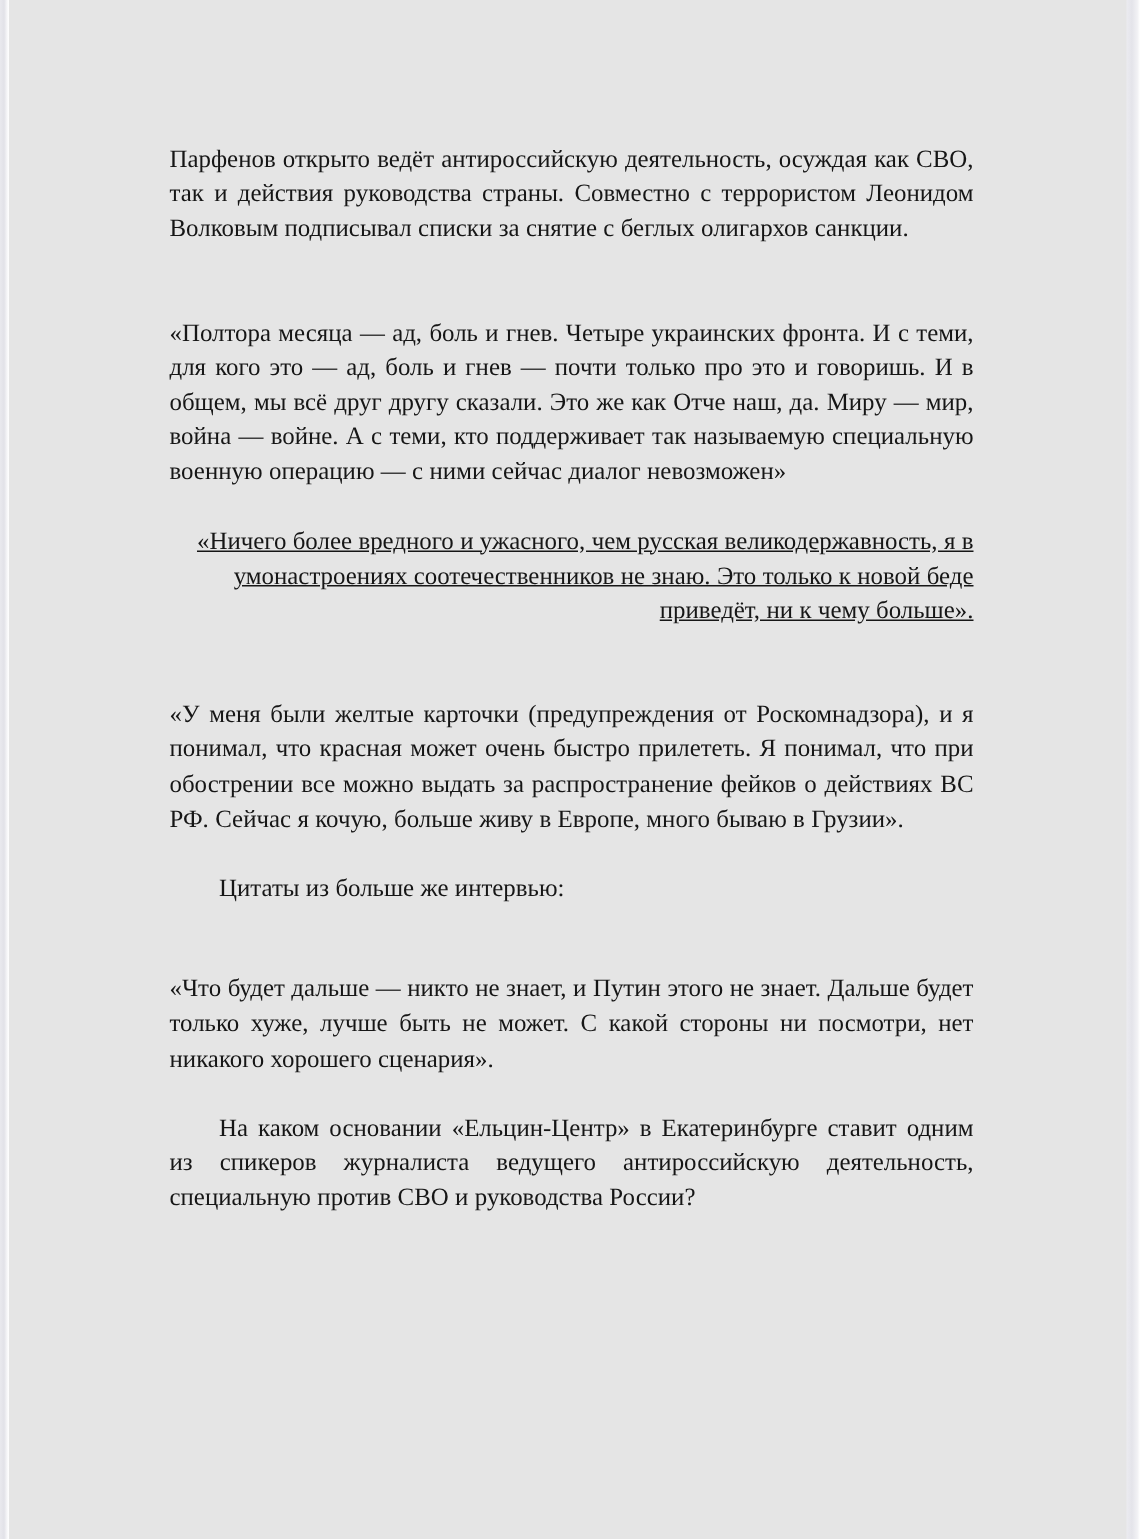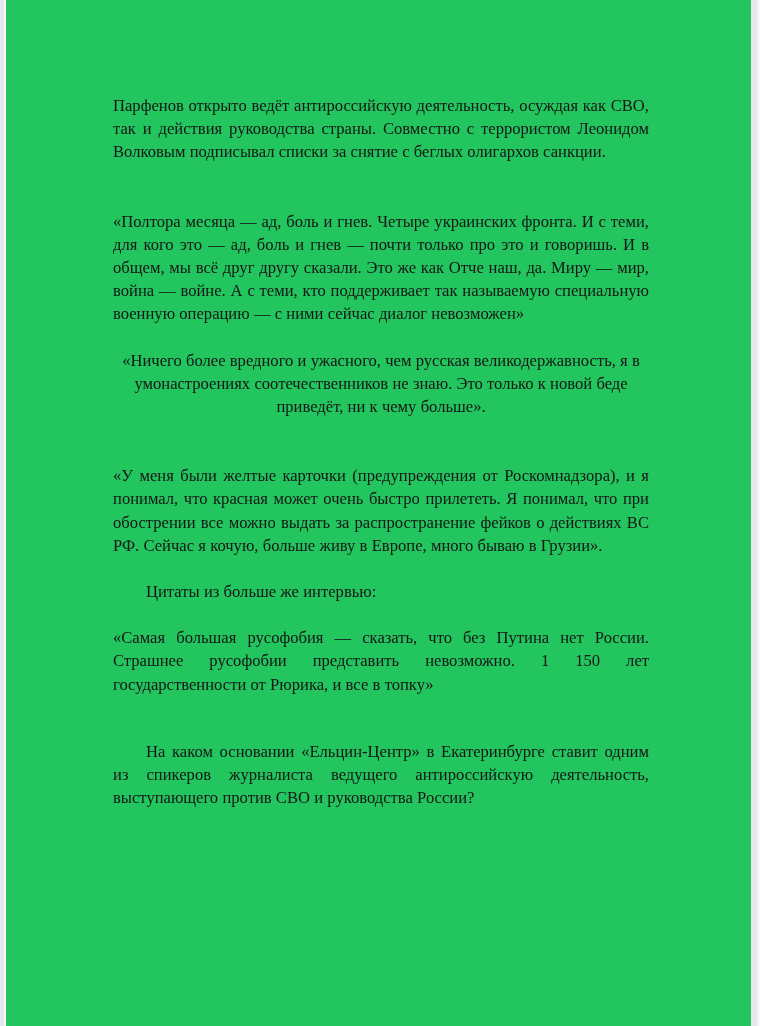--- a/index.html
+++ b/index.html
@@ -14,21 +14,21 @@
     font-family: "Liberation Serif", "DejaVu Serif", serif;
     -webkit-font-smoothing: antialiased;
     overflow: hidden;
   }
 
   
   .page-wrap {
     position: relative;
     width: 760px;
     height: 1026px;
-    background: #22c55e;
+    background: #e5e5e5;
     box-sizing: border-box;
   }
 
   
   .page-edge {
     position: absolute;
     top: 0;
     height: 100%;
     pointer-events: none;
   }
@@ -58,21 +58,22 @@
     line-height: 23.2px;
     text-align: justify;
     text-justify: inter-word;
     hyphens: none;
     word-spacing: 0.1px;
   }
   .para.indent {
     text-indent: 33px;
   }
   .para.left {
-    text-align: center;
+    text-align: right;
+    text-decoration: underline;
   }
 
   
   .gap-lg { height: 23px; }
   .gap-md { height: 21px; }
 </style>
 </head>
 <body>
 
 <div class="page-wrap">
@@ -102,23 +103,23 @@
     <div class="gap-lg"></div>
 
     <p class="para">«У меня были желтые карточки (предупреждения от Роскомнадзора), и я понимал, что красная может очень быстро прилететь. Я понимал, что при обострении все можно выдать за распространение фейков о действиях ВС РФ. Сейчас я кочую, больше живу в Европе, много бываю в Грузии».</p>
 
     <div class="gap-lg"></div>
 
     <p class="para indent">Цитаты из больше же интервью:</p>
 
     <div class="gap-lg"></div>
 
-    <p class="para">«Самая большая русофобия — сказать, что без Путина нет России. Страшнее русофобии представить невозможно. 1 150 лет государственности от Рюрика, и все в топку»</p>
 
     <div class="gap-md"></div>
 
+    <p class="para">«Что будет дальше — никто не знает, и Путин этого не знает. Дальше будет только хуже, лучше быть не может. С какой стороны ни посмотри, нет никакого хорошего сценария».</p>
 
     <div class="gap-lg"></div>
 
-    <p class="para indent">На каком основании «Ельцин-Центр» в Екатеринбурге ставит одним из спикеров журналиста ведущего антироссийскую деятельность, выступающего против СВО и руководства России?</p>
+    <p class="para indent">На каком основании «Ельцин-Центр» в Екатеринбурге ставит одним из спикеров журналиста ведущего антироссийскую деятельность, специальную против СВО и руководства России?</p>
 
   </div>
 </div>
 
 </body></html>

